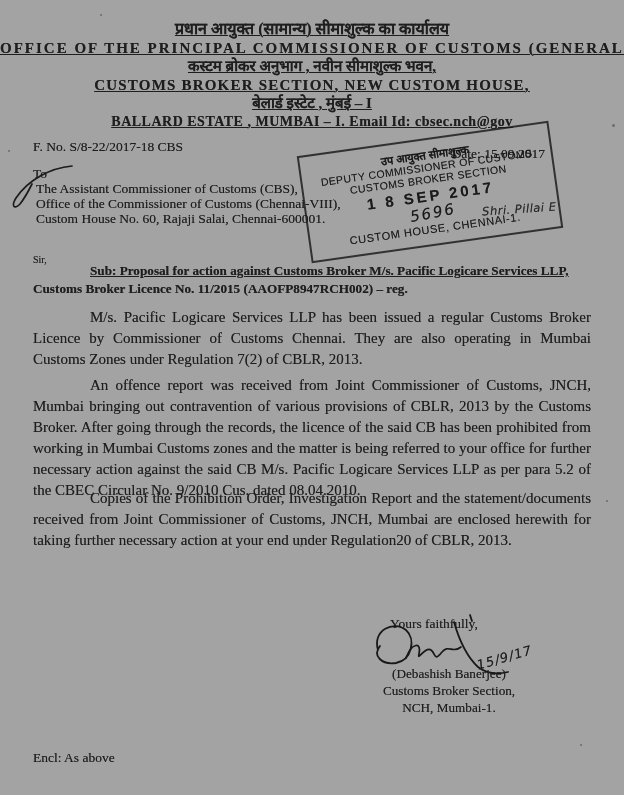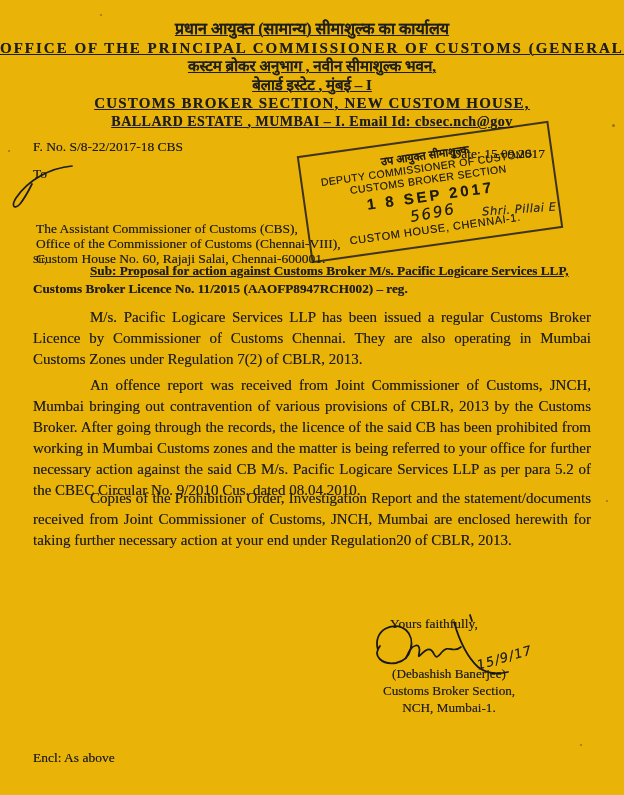--- a/index.html
+++ b/index.html
@@ -1,36 +1,36 @@
 <!DOCTYPE html>
 <html><head>
 <meta charset="utf-8">
 <style>
   html,body{margin:0;padding:0;background:#e8e8e6;}
   .page{
     position:relative;width:624px;height:795px;margin:0 auto;
-    background:#eab308;color:#1e1e1e;overflow:hidden;
+    background:#a3a3a3;color:#1e1e1e;overflow:hidden;
     font-family:"Liberation Serif", serif;
     text-shadow:0 0 .4px rgba(20,20,20,.55);
   }
   
   .header{position:absolute;top:20px;left:0;width:100%;text-align:center;font-weight:bold;line-height:18.5px;}
   .header .line{display:block;text-decoration:underline;text-decoration-thickness:1px;white-space:nowrap;}
   .h-hi1{font-size:16px;}
   .h-en1{font-size:15px;letter-spacing:2px;}
   .h-hi2{font-size:15px;}
   .h-en2{font-size:15px;letter-spacing:1.2px;}
   .h-hi3{font-size:15px;}
   .h-en3{font-size:14px;letter-spacing:.5px;}
   
   .fileno{position:absolute;top:139px;left:33px;font-size:13.5px;}
   .dateline{position:absolute;top:146px;right:79px;font-size:13.5px;}
   
   .to{position:absolute;top:166px;left:33px;font-size:13.5px;line-height:15.2px;}
-  .addr{position:absolute;top:181px;left:36px;font-size:13.5px;line-height:15.2px;margin-top:40px;}
+  .addr{position:absolute;top:181px;left:36px;font-size:13.5px;line-height:15.2px;}
   .salutation{position:absolute;top:240px;left:33px;font-size:10px;margin-top:14px;}
   
   .subject{position:absolute;top:262px;left:33px;width:558px;font-weight:bold;font-size:13.2px;line-height:17.6px;}
   .subject .s1{padding-left:57px;text-decoration:underline;}
   .para{position:absolute;left:33px;width:558px;font-size:15px;line-height:21px;text-align:justify;text-indent:57px;}
   .p1{top:307px;}
   .p2{top:375px;}
   .p3{top:488px;}
   
   .closing{position:absolute;top:616px;left:390px;font-size:13.5px;}
@@ -63,22 +63,22 @@
 </style>
 </head>
 <body>
 
 <div class="page">
 
   <div class="header">
     <span class="line h-hi1">प्रधान आयुक्त (सामान्य) सीमाशुल्क का कार्यालय</span>
     <span class="line h-en1">OFFICE OF THE PRINCIPAL COMMISSIONER OF CUSTOMS (GENERAL)</span>
     <span class="line h-hi2">कस्टम ब्रोकर अनुभाग , नवीन सीमाशुल्क भवन,</span>
+    <span class="line h-en2">CUSTOMS BROKER SECTION, NEW CUSTOM HOUSE,</span>
     <span class="line h-hi3">बेलार्ड इस्टेट , मुंबई – I</span>
-    <span class="line h-en2">CUSTOMS BROKER SECTION, NEW CUSTOM HOUSE,</span>
     <span class="line h-en3">BALLARD ESTATE , MUMBAI – I. Email Id: cbsec.nch@gov</span>
   </div>
 
   <div class="fileno">F. No. S/8-22/2017-18 CBS</div>
   <div class="dateline">Date: 15.09.2017</div>
 
   <svg class="tick" width="78" height="58" viewBox="0 0 78 58">
     <path d="M70,8 C48,10 26,22 14,40 C9,48 12,52 18,46 C22,41 26,34 30,26" fill="none" stroke="#1c1c1c" stroke-width="1.7" stroke-linecap="round"></path>
   </svg>
 

